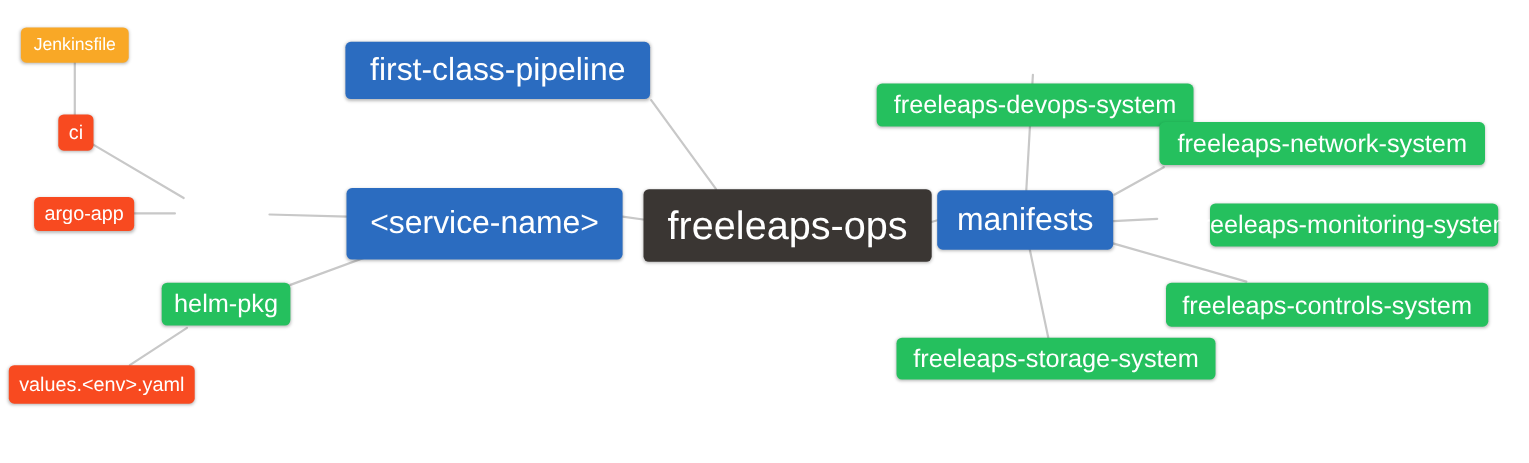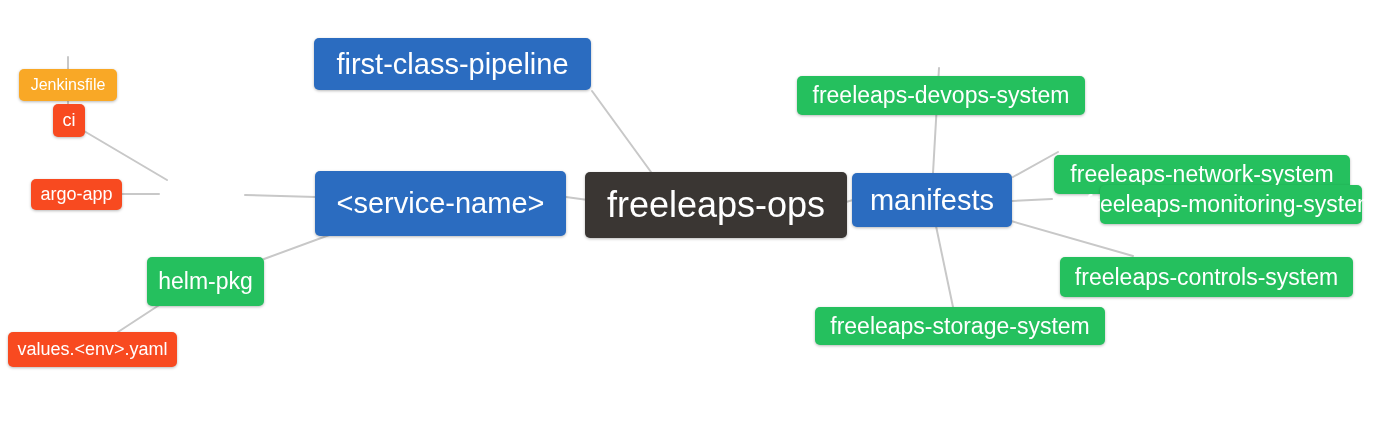--- a/index.html
+++ b/index.html
@@ -30,21 +30,21 @@
     cursor: default;
   }
   .root   { background: #3a3633; font-size: 36px; }
   .blue   { background: #2b6cc0; }
   .green  { background: #25c05e; }
   .red    { background: #f84a20; }
   .orange { background: #f9a826; }
   .fs29 { font-size: 29px; }
   .fs23 { font-size: 23px; }
   .fs18 { font-size: 18px; }
-  .fs16 { font-size: 16px; margin-top: 44px; }
+  .fs16 { font-size: 16px; }
 </style>
 </head>
 <body>
 
 <div class="stage">
 
   <svg class="edges" width="1390" height="421">
     <g stroke="#c8c8c8" stroke-width="2" stroke-linecap="round" fill="none">
       <line x1="68" y1="57" x2="68" y2="105"></line>
       <line x1="84" y1="131" x2="167" y2="180"></line>
@@ -63,35 +63,35 @@
     </g>
   </svg>
 
   <div class="node orange fs16" style="left:19px;  top:25px;  width:98px;  height:32px;">Jenkinsfile</div>
 
   <div class="node red fs18" style="left:53px;  top:104px; width:32px;  height:33px;">ci</div>
 
   <div class="node red fs18" style="left:31px;  top:179px; width:91px;  height:31px;">argo-app</div>
 
 
-  <div class="node green fs23" style="left:147px; top:257px; width:117px; height:49px;">helm-pkg</div>
+  <div class="node green fs23" style="left:147px; top:257px; width:117px; height:39px;">helm-pkg</div>
 
   <div class="node red fs18" style="left:8px;   top:332px; width:169px; height:35px;">values.&lt;env&gt;.yaml</div>
 
   <div class="node blue fs29" style="left:314px; top:38px;  width:277px; height:52px;">first-class-pipeline</div>
 
   <div class="node blue fs29" style="left:315px; top:171px; width:251px; height:65px;">&lt;service-name&gt;</div>
 
   <div class="node blue fs29" style="left:852px; top:173px; width:160px; height:54px;">manifests</div>
 
   <div class="node root" style="left:585px; top:172px; width:262px; height:66px;">freeleaps-ops</div>
 
   <div class="node green fs23" style="left:797px; top:28px;  width:288px; height:39px;margin-top:48px;">freeleaps-devops-system</div>
 
-  <div class="node green fs23" style="left:1054px; top:111px; width:296px; height:39px;margin-top:44px;">freeleaps-network-system</div>
+  <div class="node green fs23" style="left:1054px; top:111px; width:296px; height:39px;">freeleaps-network-system</div>
 
   <div class="node green fs23" style="left:1100px; top:185px; width:262px; height:39px;">freeleaps-monitoring-system</div>
 
   <div class="node green fs23" style="left:1060px; top:257px; width:293px; height:40px;">freeleaps-controls-system</div>
 
   <div class="node green fs23" style="left:815px; top:307px; width:290px; height:38px;">freeleaps-storage-system</div>
 
 </div>
 
 </body></html>

